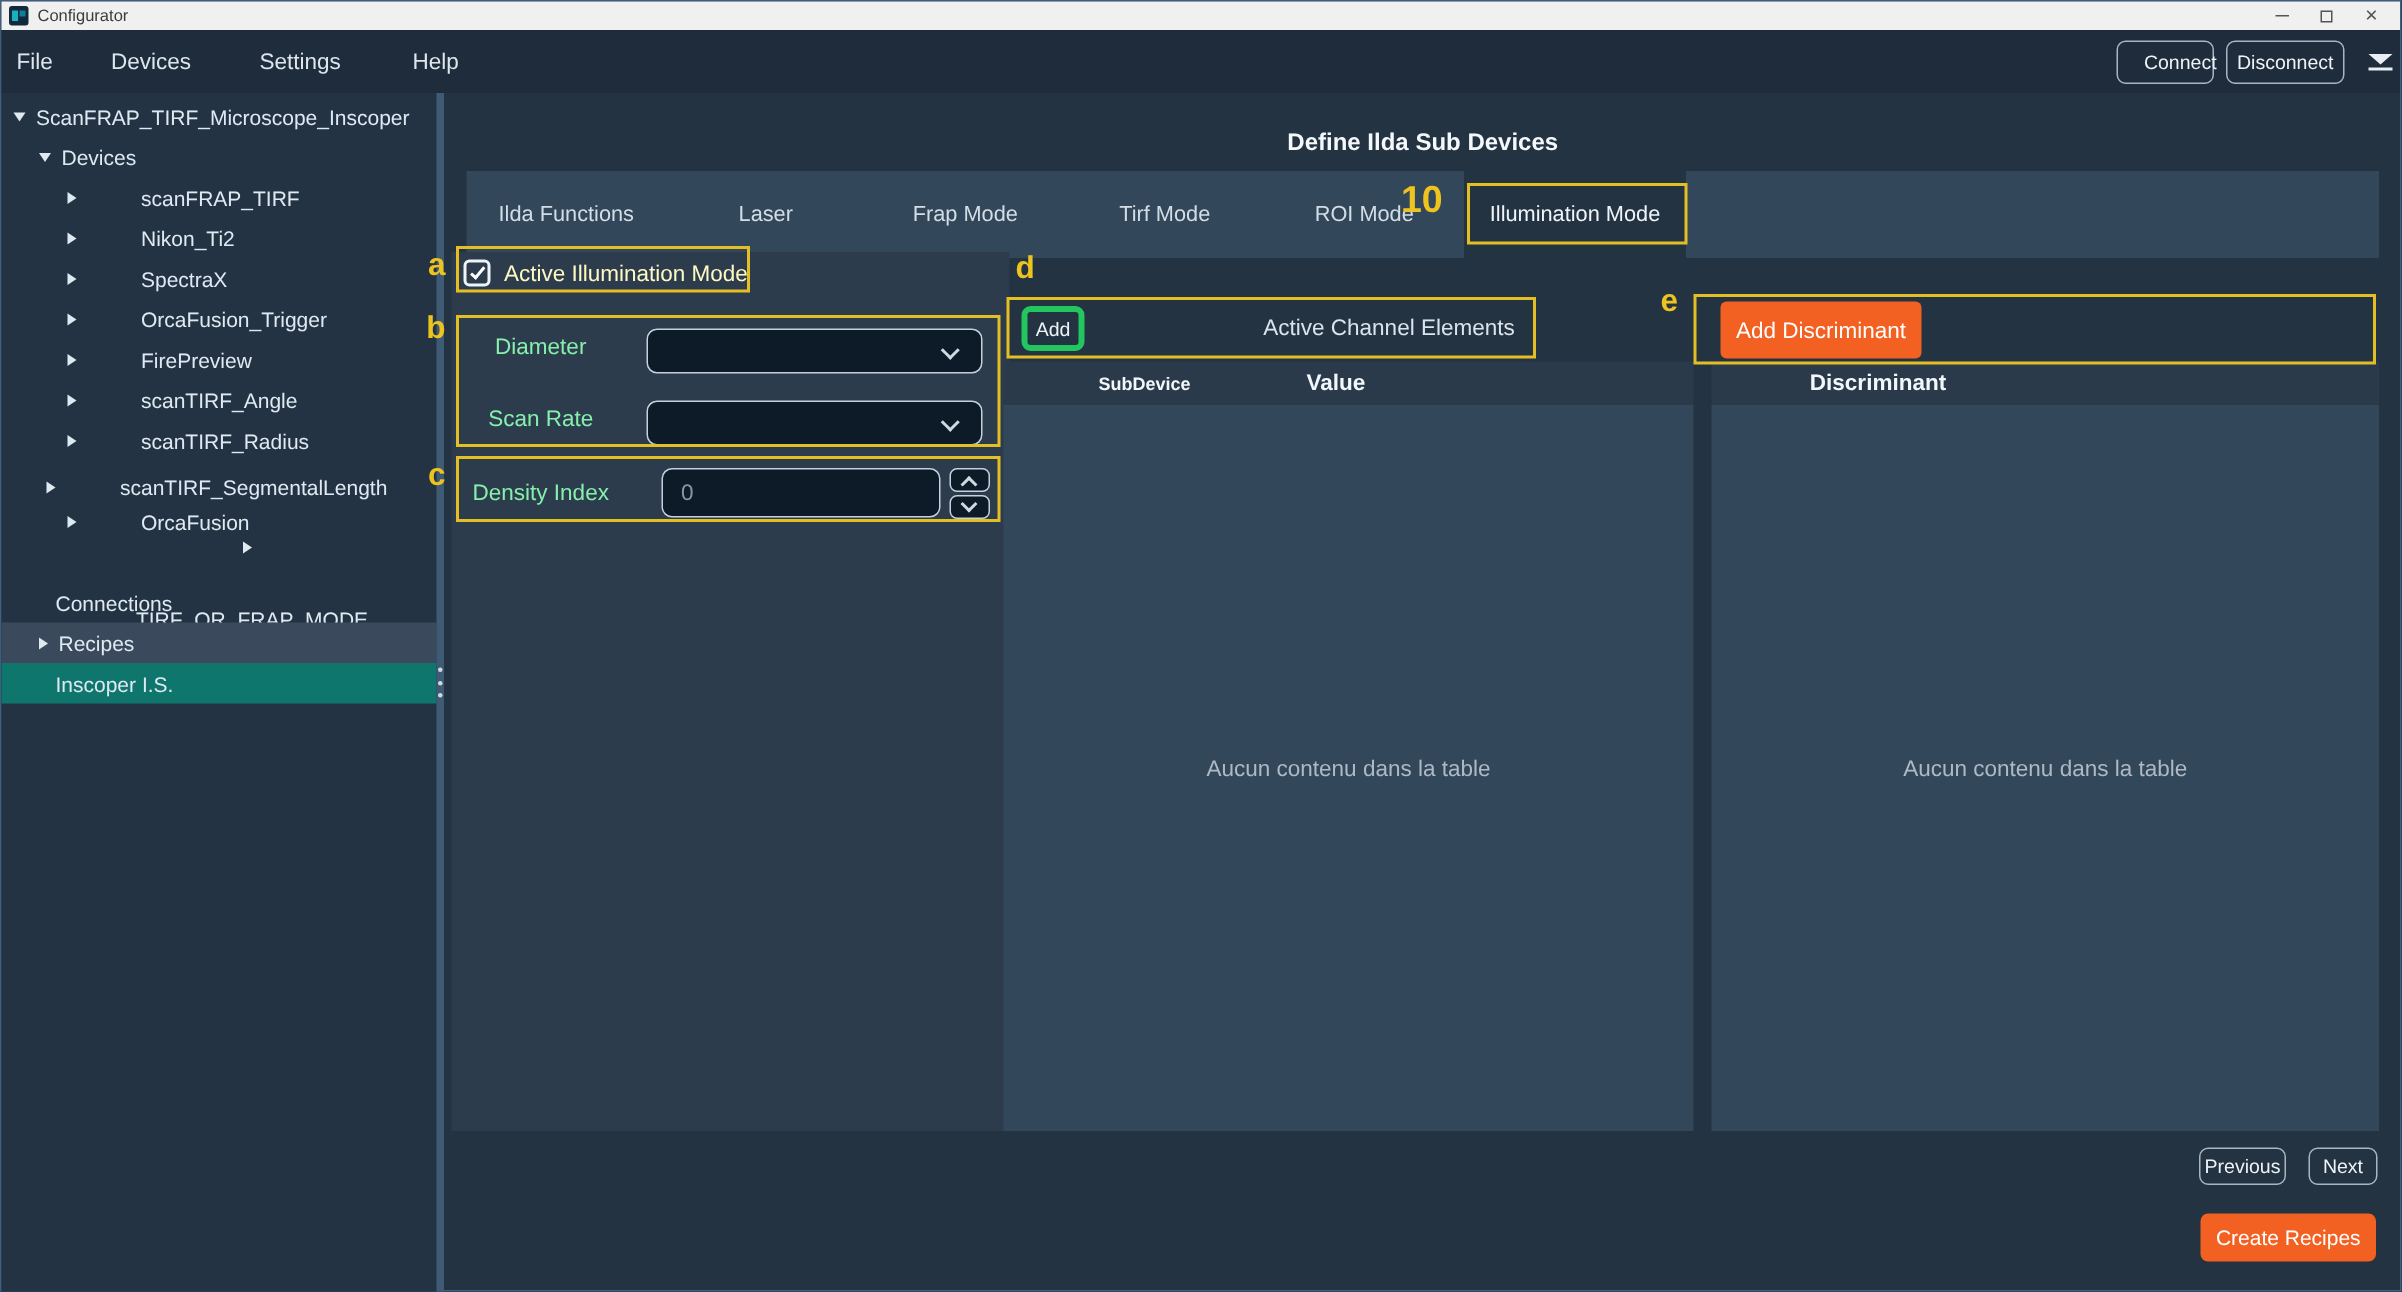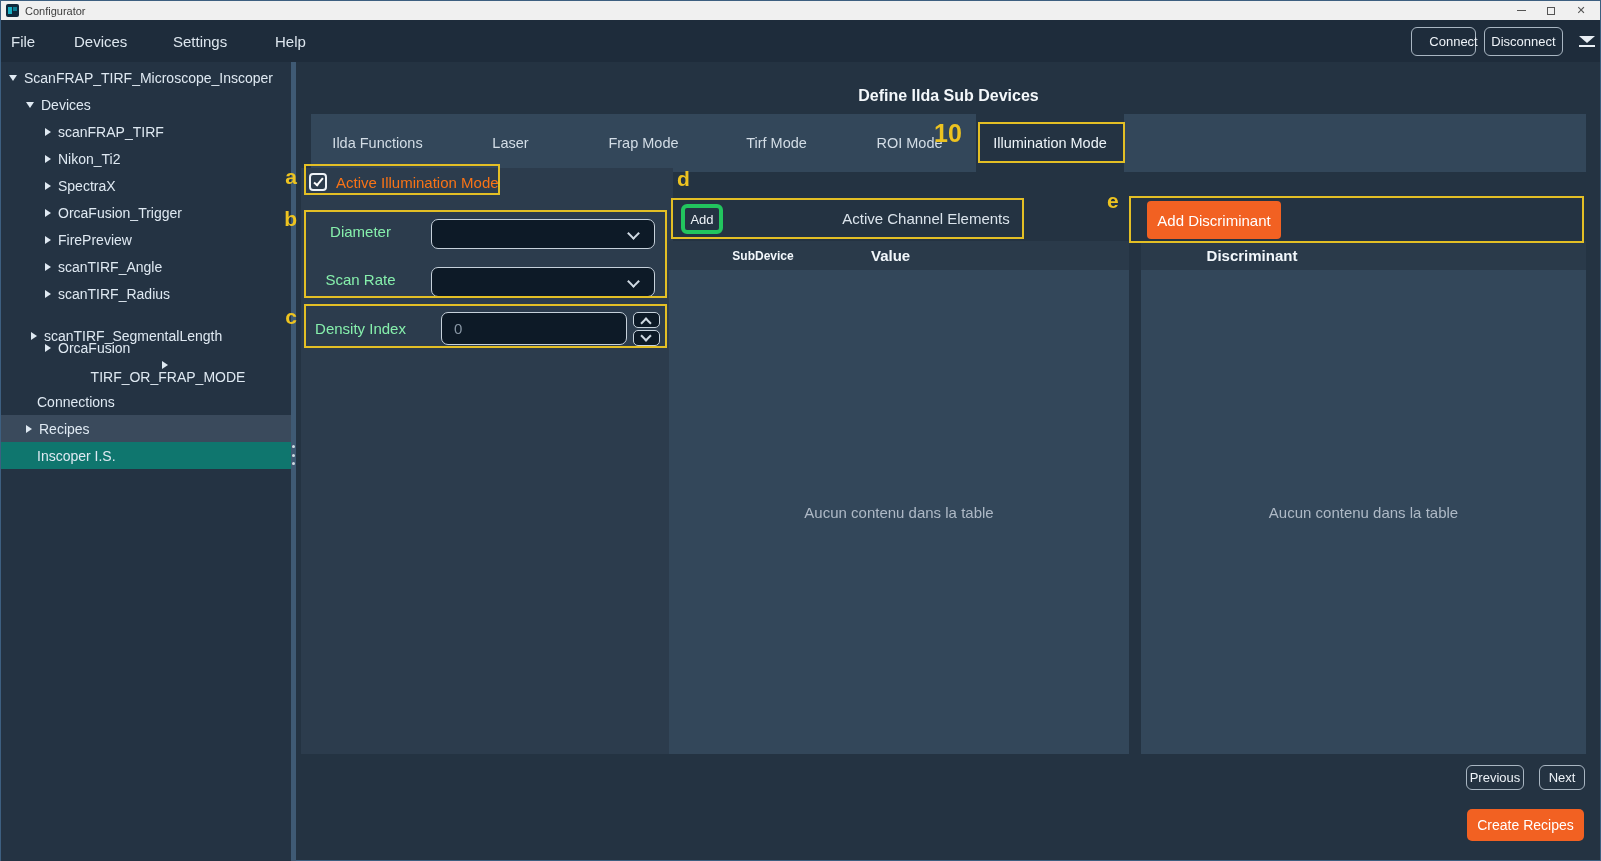--- a/index.html
+++ b/index.html
@@ -28,38 +28,38 @@
   #filter-icon .bar { width:16px; height:2px; background:#e8eef3; margin-top:2px; }
 
   
   #sidebar { left:0; top:61px; width:290px; height:799px; background:#243343; }
   .tree-row { position:absolute; left:0; width:290px; height:27px; display:flex; align-items:center; color:#dfe9f2; font-size:14px; }
   .tree-row.selected { background:#3a4a5c; }
   .tree-row.footer-row { background:#0f766e; }
   .tree-arrow { display:inline-block; margin-right:7px; }
   .tri-right { width:0; height:0; border-left:6px solid #dfe9f2; border-top:4px solid transparent; border-bottom:4px solid transparent; }
   .tri-down { width:0; height:0; border-top:6px solid #dfe9f2; border-left:4px solid transparent; border-right:4px solid transparent; }
-  .ind0 { padding-left:8px; } .ind1 { padding-left:25px; } .ind2 { padding-left:44px; } .ind1t { padding-left:36px; }
+  .ind0 { padding-left:8px; } .ind1 { padding-left:25px; } .ind2 { padding-left:44px;gap:36px; } .ind1t { padding-left:36px; }
   #splitter { left:290px; top:61px; width:5px; height:799px; background:#3f5a74; }
   #splitter-dots { left:291px; top:444px; width:3px; height:20px; display:flex; flex-direction:column; justify-content:space-between; }
   #splitter-dots i { width:3px; height:3px; background:#cfd9e2; border-radius:50%; }
 
   
   #page-title { left:310px; top:86px; width:1275px; text-align:center; font-size:16px; font-weight:bold; color:#f4f8fb; }
 
   #tabbar { left:310px; top:113px; width:1275px; height:58px; background:#33475a; display:flex; }
   .tab { width:133px; height:58px; display:flex; align-items:center; justify-content:center; color:#d3dde6; font-size:14.5px; }
   .tab.active { width:148px; background:#243342; color:#eef4f9; }
 
   
   #form-panel { left:300px; top:167px; width:372px; height:586px; background:#2c3c4d; }
   #chk-row { left:308px; top:169px; height:24px; display:flex; align-items:center; }
   #chk-box { width:18px; height:18px; border:2px solid #eef3f8; border-radius:4px; position:relative; background:transparent; }
   #chk-box .mark { position:absolute; left:5px; top:1px; width:5px; height:10px; border-right:2px solid #ffffff; border-bottom:2px solid #ffffff; transform:rotate(40deg); }
-  #chk-label { margin-left:9px; font-size:15px; color:#f97316; }
+  #chk-label { margin-left:9px; font-size:15px; color:#fef9c3; }
   .form-label { position:absolute; left:300px; width:119px; text-align:center; font-size:15px; color:#86efac; }
   .combo { position:absolute; left:430px; width:224px; height:30px; background:#0d1a27; border:1px solid #c6d1db; border-radius:7px; }
   .combo .chev { position:absolute; right:16px; top:9px; width:9px; height:9px; border-right:2px solid #cfd9e2; border-bottom:2px solid #cfd9e2; transform:rotate(45deg); }
   #density-input { position:absolute; left:440px; top:311px; width:186px; height:33px; background:#0d1a27; border:1px solid #c6d1db; border-radius:7px; color:#8795a3; font-size:15px; line-height:31px; padding-left:12px; }
   .spin-btn { position:absolute; left:632px; width:27px; height:16px; border:1px solid #c6d1db; border-radius:5px; background:#0d1a27; }
   .spin-btn .chev { position:absolute; left:8px; width:8px; height:8px; border-right:2px solid #cfd9e2; border-bottom:2px solid #cfd9e2; }
   .spin-up .chev { top:6px; transform:rotate(-135deg); }
   .spin-down .chev { top:1px; transform:rotate(45deg); }
 
   
@@ -152,21 +152,21 @@
         <span>FirePreview</span>
       </div>
     <div class="tree-row ind2" style="top:191px;">
         <span class="tree-arrow tri-right"></span>
         <span>scanTIRF_Angle</span>
       </div>
     <div class="tree-row ind2" style="top:218px;">
         <span class="tree-arrow tri-right"></span>
         <span>scanTIRF_Radius</span>
       </div>
-    <div class="tree-row ind2" style="top:260px;padding-left:30px;">
+    <div class="tree-row ind2" style="top:249px;padding-left:30px;">
         <span class="tree-arrow tri-right"></span>
         <span>scanTIRF_SegmentalLength</span>
       </div>
     <div class="tree-row ind2" style="top:272px;">
         <span class="tree-arrow tri-right"></span>
         <span>OrcaFusion</span>
       </div>
     <div class="tree-row ind2" style="top:299px;flex-direction:column;">
         <span class="tree-arrow tri-right"></span>
         <span>TIRF_OR_FRAP_MODE</span>

